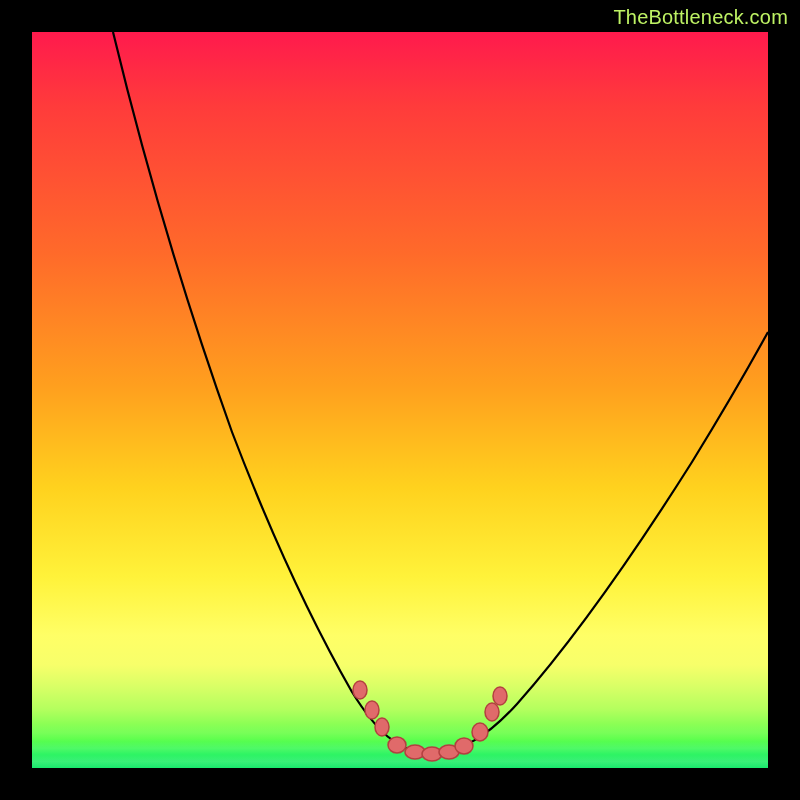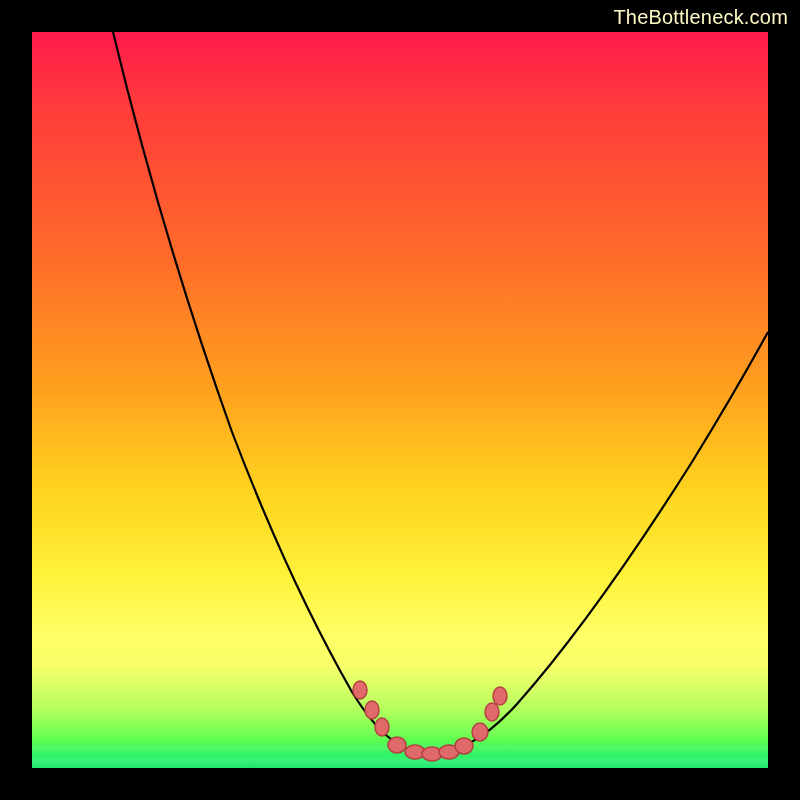--- a/index.html
+++ b/index.html
@@ -41,21 +41,21 @@
       #8cff55 94%,
       #5fff4c 96%,
       #30f562 98%,
       #19e86d 100%
     );
   }
   .watermark {
     position: absolute;
     top: 6px;
     right: 12px;
-    color: #fef9c3;
+    color: #bef264;
     font-size: 20px;
     font-weight: 400;
     letter-spacing: 0.2px;
     user-select: none;
   }
   svg.curve {
     position: absolute;
     top: 0;
     left: 0;
     width: 736px;

